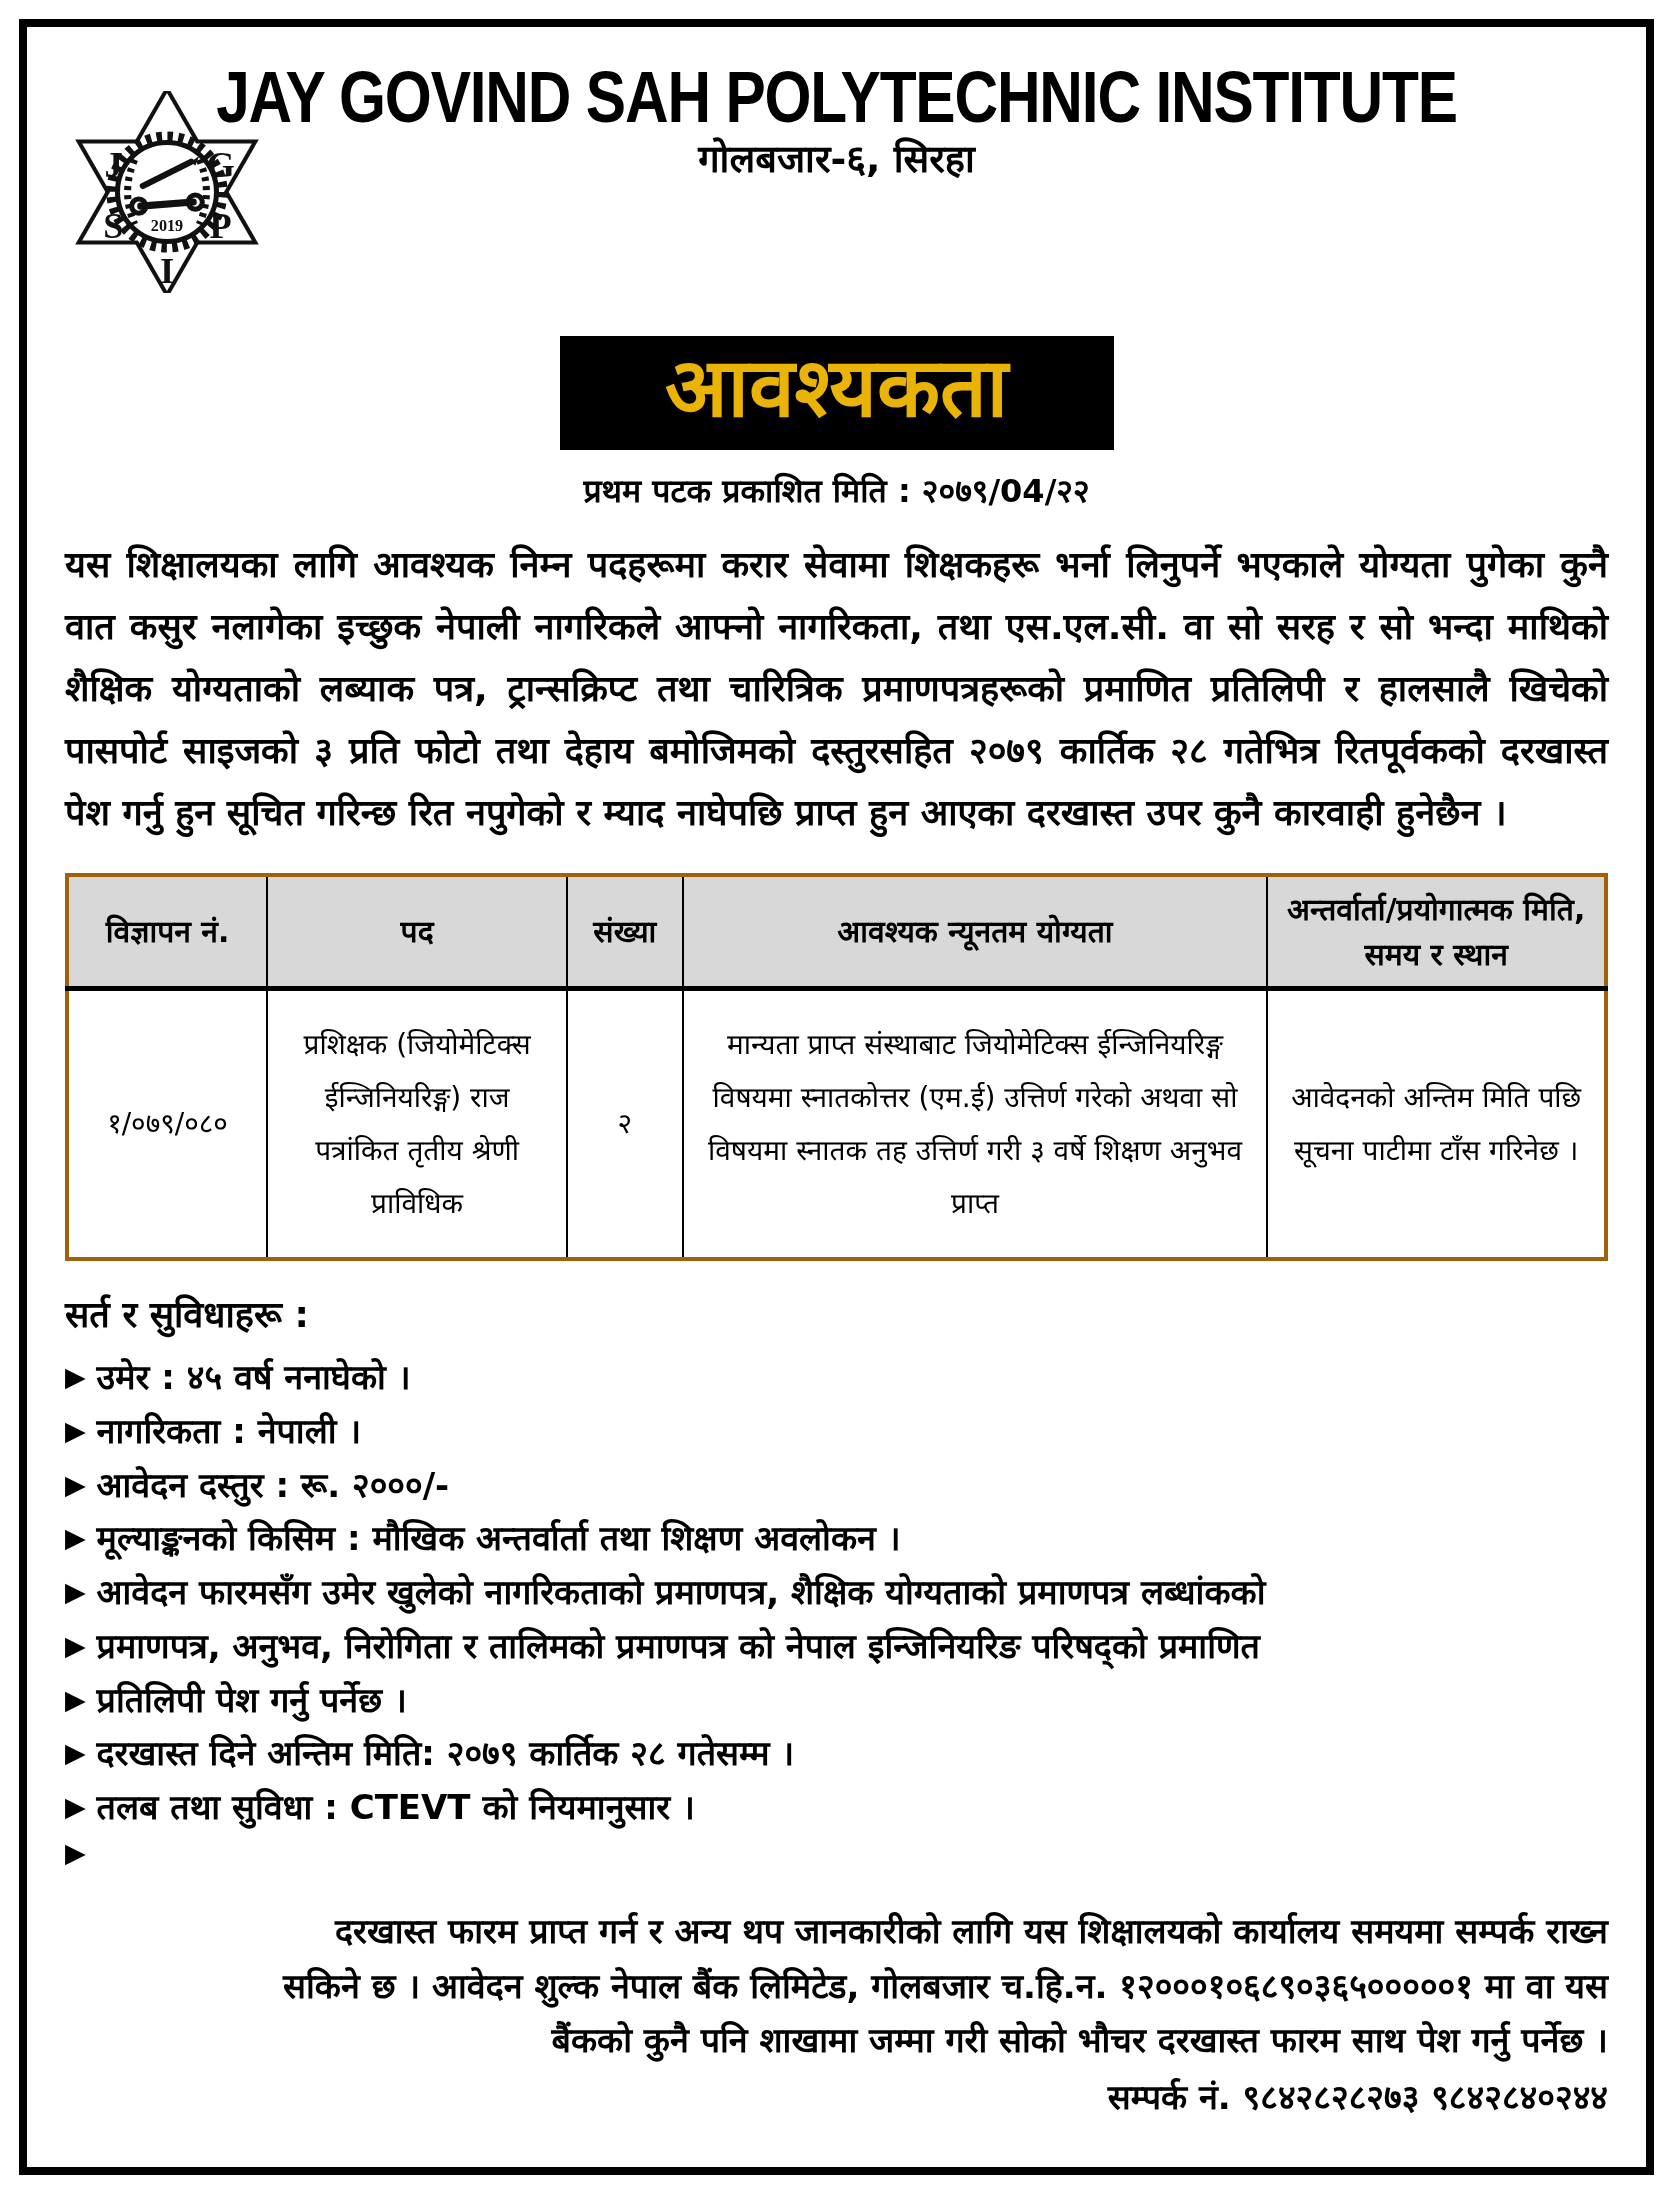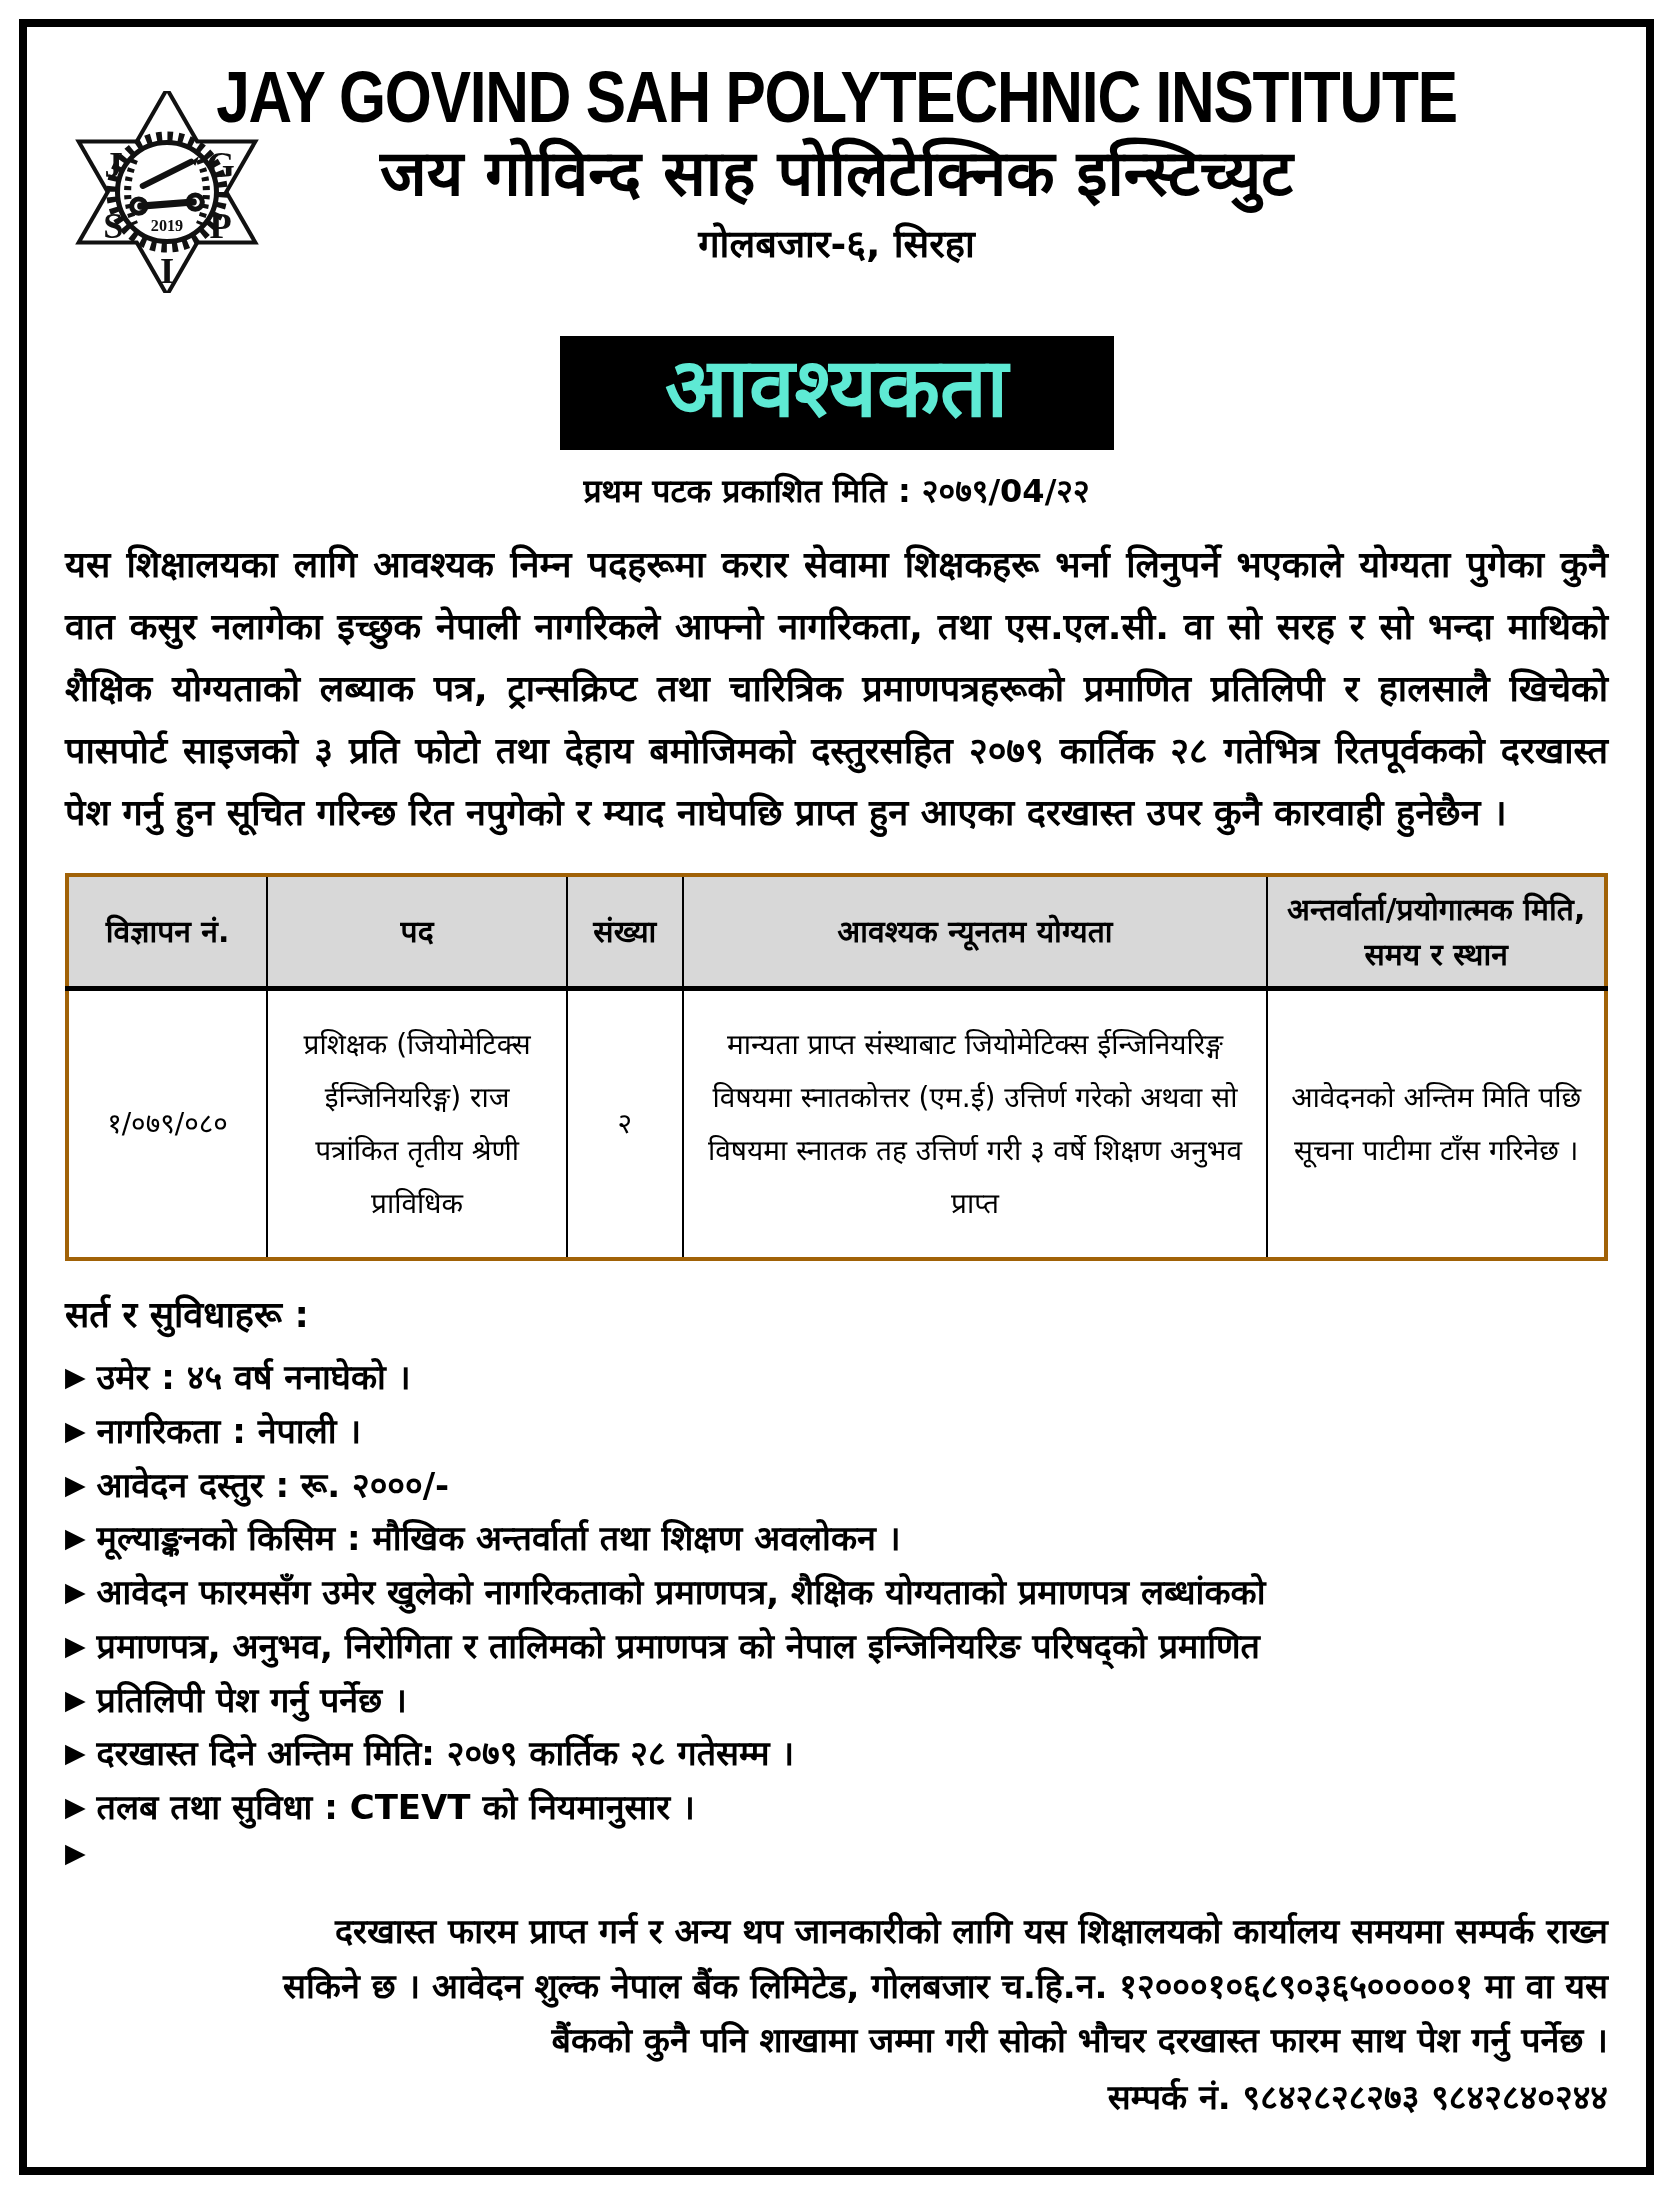--- a/index.html
+++ b/index.html
@@ -26,21 +26,21 @@
     font-weight:700; font-size:65px; line-height:1.0;
     letter-spacing:-1.3px; transform:scale(0.93,1.1); transform-origin:center top;
     white-space:nowrap; margin-top:15px;
   }
   .title-np { font-weight:700; font-size:63px; line-height:1.15; margin-top:12px; white-space:nowrap; }
   .address  { font-weight:700; font-size:38px; margin-top:5.4px; }
 
   
   .banner {
     width:554px; margin:19px auto 0 auto;
-    background:#000; color:#5eead4;
+    background:#000; color:#eab308;
     text-align:center; font-weight:700; font-size:82px;
     padding:6.7px 0 17.5px 0; line-height:1.1;
   }
   .pubdate { text-align:center; font-weight:700; font-size:32px; margin-top:17.5px; }
 
   
   .body-para {
     font-size:36px; font-weight:700; line-height:1.72;
     text-align:justify; margin-top:23px;
   }
@@ -116,21 +116,20 @@
         <g font-family="Liberation Serif, serif" font-size="36" font-weight="bold" fill="#111" text-anchor="middle">
           <text x="47" y="85">J</text>
           <text x="153" y="85">G</text>
           <text x="47" y="146">S</text>
           <text x="153" y="146">P</text>
           <text x="100" y="190">I</text>
         </g>
       </svg>
 
       <div class="title-en">JAY GOVIND SAH POLYTECHNIC INSTITUTE</div>
-      <div class="title-np">जय गोविन्द साह पोलिटेक्निक इन्स्टिच्युट</div>
       <div class="address">गोलबजार-६, सिरहा</div>
     </div>
 
     <div class="banner">आवश्यकता</div>
     <div class="pubdate">प्रथम पटक प्रकाशित मिति : २०७९/04/२२</div>
 
     <p class="body-para">यस शिक्षालयका लागि आवश्यक निम्न पदहरूमा करार सेवामा शिक्षकहरू भर्ना लिनुपर्ने भएकाले योग्यता पुगेका कुनै वात कसुर नलागेका इच्छुक नेपाली नागरिकले आफ्नो नागरिकता, तथा एस.एल.सी. वा सो सरह र सो भन्दा माथिको शैक्षिक योग्यताको लब्याक पत्र, ट्रान्सक्रिप्ट तथा चारित्रिक प्रमाणपत्रहरूको प्रमाणित प्रतिलिपी र हालसालै खिचेको पासपोर्ट साइजको ३ प्रति फोटो तथा देहाय बमोजिमको दस्तुरसहित २०७९ कार्तिक २८ गतेभित्र रितपूर्वकको दरखास्त पेश गर्नु हुन सूचित गरिन्छ रित नपुगेको र म्याद नाघेपछि प्राप्त हुन आएका दरखास्त उपर कुनै कारवाही हुनेछैन ।</p>
 
     <table class="vacancy">
       <thead>

